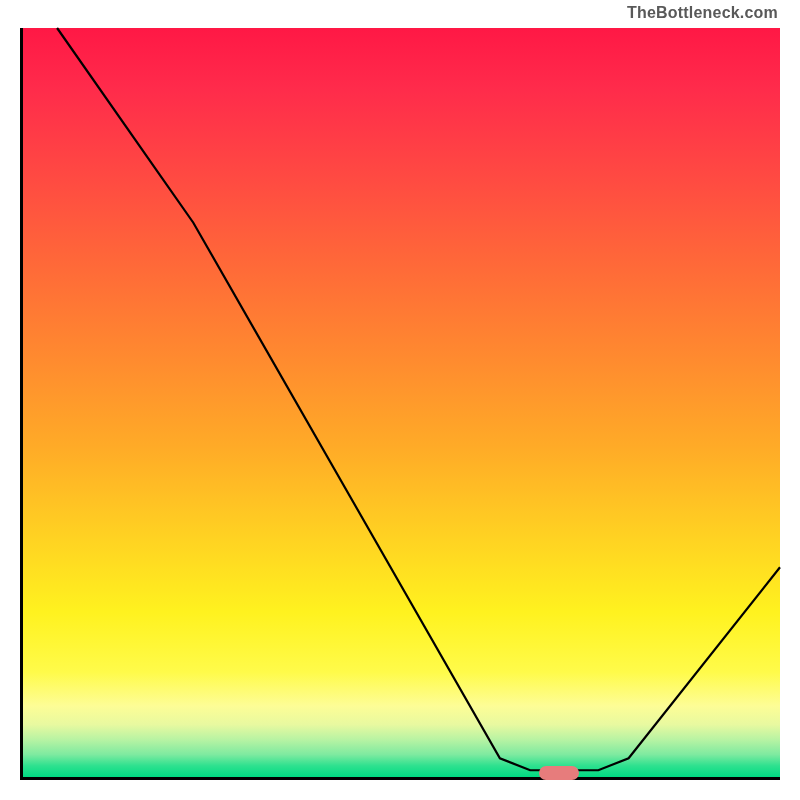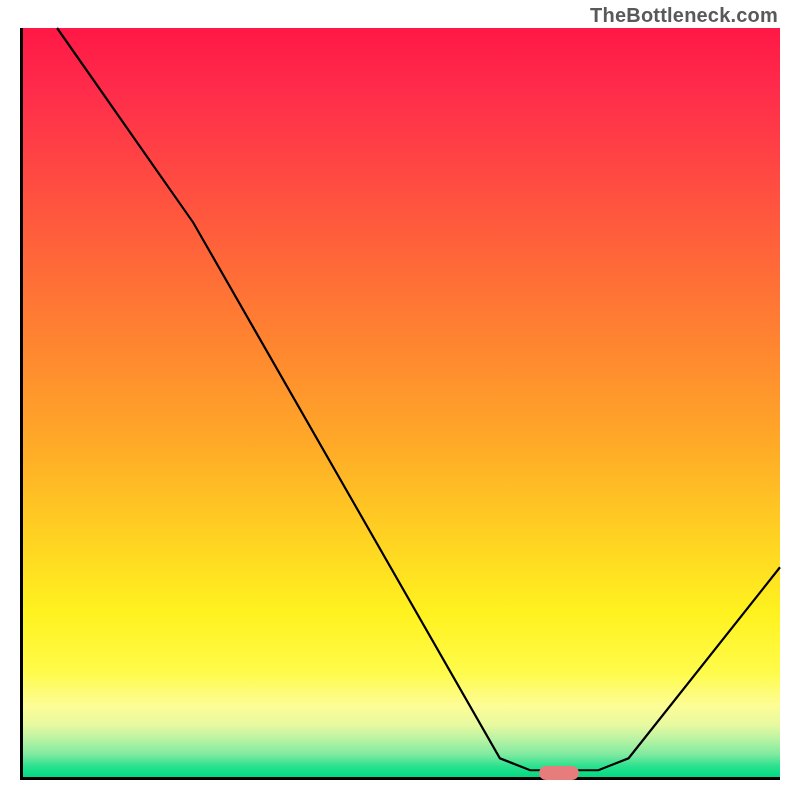--- a/index.html
+++ b/index.html
@@ -7,21 +7,21 @@
   .chart-wrap {
     position: relative;
     width: 800px;
     height: 800px;
   }
   .watermark {
     position: absolute;
     top: 4px;
     right: 22px;
     font-family: Arial, Helvetica, sans-serif;
-    font-size: 20px;
+    font-size: 16px;
     font-weight: bold;
     color: #595959;
     letter-spacing: 0.2px;
   }
   .plot-area {
     position: absolute;
     left: 20px;
     top: 28px;
     width: 760px;
     height: 752px;

